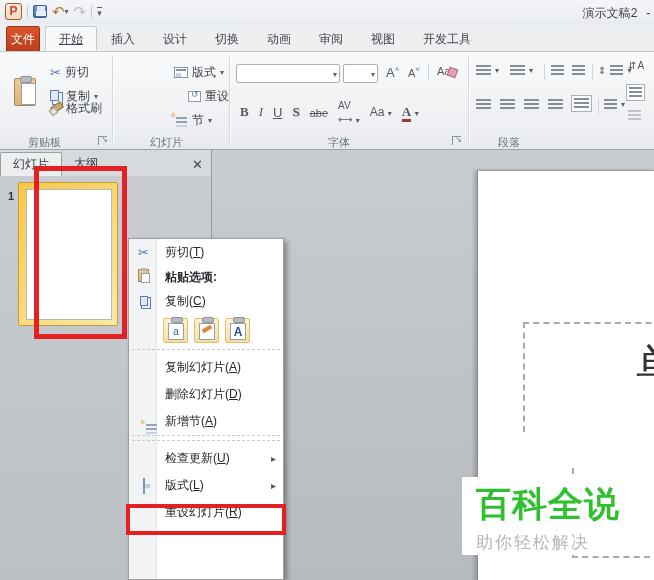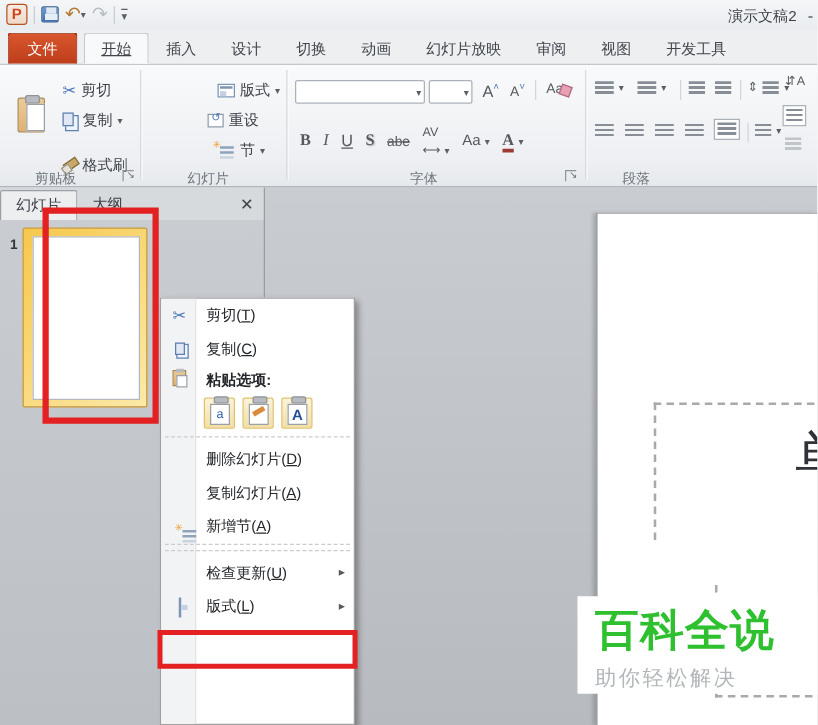--- a/index.html
+++ b/index.html
@@ -14,21 +14,21 @@
   .save-icon { width:14px; height:13px; background:linear-gradient(#6f9bd1,#3e6fae); border:1px solid #33618f; border-radius:2px; position:relative; }
   .save-icon::before { content:""; position:absolute; left:3px; top:0; width:8px; height:5px; background:#dfe9f4; }
   .save-icon::after { content:""; position:absolute; left:2px; bottom:1px; width:10px; height:5px; background:#e8eef6; }
   .undo-glyph { color:#b4752c; font-size:15px; line-height:14px; }
   .redo-glyph { color:#b9bdc2; font-size:15px; line-height:14px; }
   .qat-drop { font-size:9px; color:#5a5e63; border-top:1px solid #5a5e63; line-height:8px; padding-top:1px; }
   .title-text { position:absolute; right:2px; top:5px; font-size:12px; color:#3c3f43;font-family:Liberation Mono, monospace; }
 
   
   .tabrow { position:absolute; left:0; top:24px; width:654px; height:28px; border-bottom:1px solid #c3c8cd; display:flex; align-items:flex-end; padding-left:6px; }
-  .file-tab { height:25px; padding:0 15px; margin-right:5px; color:#fff; line-height:24px; border-radius:3px 3px 0 0; background:linear-gradient(#d9572e,#bd3d1b); border:1px solid #9c2f12; border-bottom:none; }
+  .file-tab { height:25px; padding:0 4px; margin-right:5px; color:#fff; line-height:24px; border-radius:3px 3px 0 0; background:linear-gradient(#d9572e,#bd3d1b); border:1px solid #9c2f12; border-bottom:none; }
   .tab { height:25px; padding:0 13px; line-height:25px; color:#41464c; border:1px solid transparent; }
   .tab.active { background:#f8f9fa; border-color:#c3c8cd; border-bottom:1px solid #f8f9fa; border-radius:3px 3px 0 0; margin-bottom:-1px;text-decoration:underline; }
 
   
   .ribbon { position:absolute; left:0; top:52px; width:654px; height:98px; background:linear-gradient(#f9fafb,#edeff2 80%,#e6e9ec); border-bottom:1px solid #9fa4aa; }
   .gsep { position:absolute; top:4px; height:88px; width:1px; background:#d6d9dd; box-shadow:1px 0 0 #fbfcfd; }
   .group-label { position:absolute; font-size:11px; color:#6d747c; }
   .launcher { position:absolute; width:9px; height:9px; border-left:1px solid #8d939a; border-top:1px solid #8d939a; font-size:8px; line-height:9px; color:#6d747c; text-align:right; }
   .launcher::after { content:"\2198"; position:relative; left:1px; top:-2px; }
   .bigbtn { position:absolute; display:flex; flex-direction:column; align-items:center; }
@@ -135,21 +135,20 @@
   </div>
 
   <div class="tabrow">
     <div class="file-tab">文件</div>
     <div id="tabs-container" style="display:flex;">
         <div class="tab active">开始</div>
         <div class="tab">插入</div>
         <div class="tab">设计</div>
         <div class="tab">切换</div>
         <div class="tab">动画</div>
-        <div class="tab">幻灯片放映</div>
         <div class="tab">审阅</div>
         <div class="tab">视图</div>
         <div class="tab">开发工具</div>
       </div>
   </div>
 
   <div class="ribbon">
 
     <div class="bigbtn" style="left:8px;top:26px;width:34px;gap:48px;">
       <div class="clipboard-big"></div>
@@ -158,34 +157,34 @@
     </div>
     <div class="smallbtn" style="left:50px;top:12px;">
       <span class="scissors">✂</span>
       <span>剪切</span>
     </div>
     <div class="smallbtn" style="left:50px;top:36px;">
       <span class="copy-ic"></span>
       <span>复制</span>
       <span class="drop">▾</span>
     </div>
-    <div class="smallbtn" style="left:50px;top:72px;text-align:center;">
+    <div class="smallbtn" style="left:50px;top:48px;text-align:center;">
       <span class="painter-ic"></span>
       <span>格式刷</span>
     </div>
     <div class="group-label" style="left:28px;top:83px;">剪贴板</div>
     <div class="launcher" style="left:98px;top:84px;"></div>
     <div class="gsep" style="left:112px;"></div>
 
     <div class="smallbtn" style="left:174px;top:12px;">
       <span class="layout-ic"></span>
       <span>版式</span>
       <span class="drop">▾</span>
     </div>
-    <div class="smallbtn" style="left:166px;top:36px;">
+    <div class="smallbtn" style="left:188px;top:36px;">
       <span class="reset-ic"></span>
       <span>重设</span>
     </div>
     <div class="smallbtn" style="left:174px;top:60px;">
       <span class="section-ic"></span>
       <span>节</span>
       <span class="drop">▾</span>
     </div>
     <div class="group-label" style="left:150px;top:83px;">幻灯片</div>
     <div class="gsep" style="left:229px;"></div>
@@ -290,60 +289,63 @@
     </div>
   </div>
 
   <div class="ctx">
     <div class="ctx-strip"></div>
     <div id="ctx-items" style="position:relative;">
         <div class="mi">
           <span class="mi-ic"><span class="scissors">✂</span></span>
           <span>剪切(<u>T</u>)</span>
         </div>
-        <div class="mi">
-          <span class="mi-ic"><span class="mi-copy-s"></span></span>
-          <span>复制(<u>C</u>)</span>
-        </div>
         <div class="mi paste-label">
           <span class="mi-ic"><span class="mi-paste-s"></span></span>
           <span>粘贴选项:</span>
+        </div>
+        <div class="mi">
+          <span class="mi-ic"><span class="mi-copy-s"></span></span>
+          <span>复制(<u>C</u>)</span>
         </div>
         <div class="paste-row">
           <div class="paste-opt ">
             <div class="inner">a</div>
           </div>
           <div class="paste-opt brush">
             <div class="inner"></div>
           </div>
           <div class="paste-opt textonly">
             <div class="inner">A</div>
           </div>
         </div>
         <div class="mi-sep"></div>
         <div class="mi">
+          <span>复制幻灯片(<u>A</u>)</span>
+        </div>
+        <div class="mi">
           <span>删除幻灯片(<u>D</u>)</span>
-        </div>
-        <div class="mi">
-          <span>复制幻灯片(<u>A</u>)</span>
         </div>
         <div class="mi">
           <span class="mi-ic"><span class="section-ic"></span></span>
           <span>新增节(<u>A</u>)</span>
         </div>
         <div class="mi-sep"></div>
         <div class="mi-sep"></div>
         <div class="mi">
           <span>检查更新(<u>U</u>)</span>
           <span class="arrow">▸</span>
         </div>
         <div class="mi">
           <span class="mi-ic"><span class="layout-ic"></span></span>
           <span>版式(<u>L</u>)</span>
           <span class="arrow">▸</span>
         </div>
+        <div class="mi">
+          <span>重设幻灯片(<u>R</u>)</span>
+        </div>
       </div>
   </div>
 
   <div class="annot" style="left:34px;top:166px;width:93px;height:173px;"></div>
   <div class="annot2" style="left:126px;top:504px;width:160px;height:31px;"></div>
 
 </div>
 
 </body></html>

